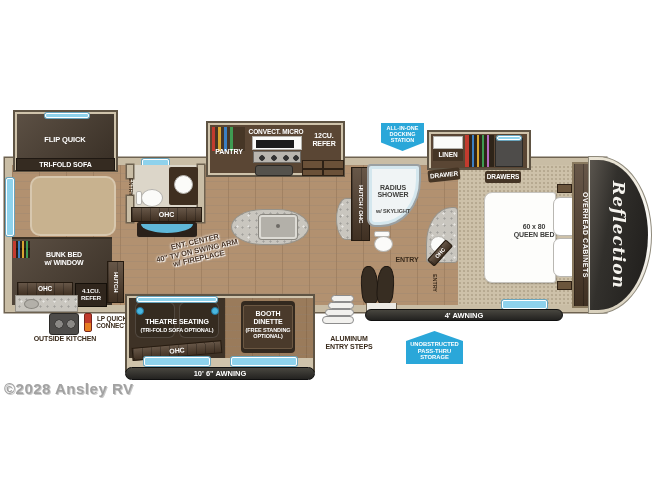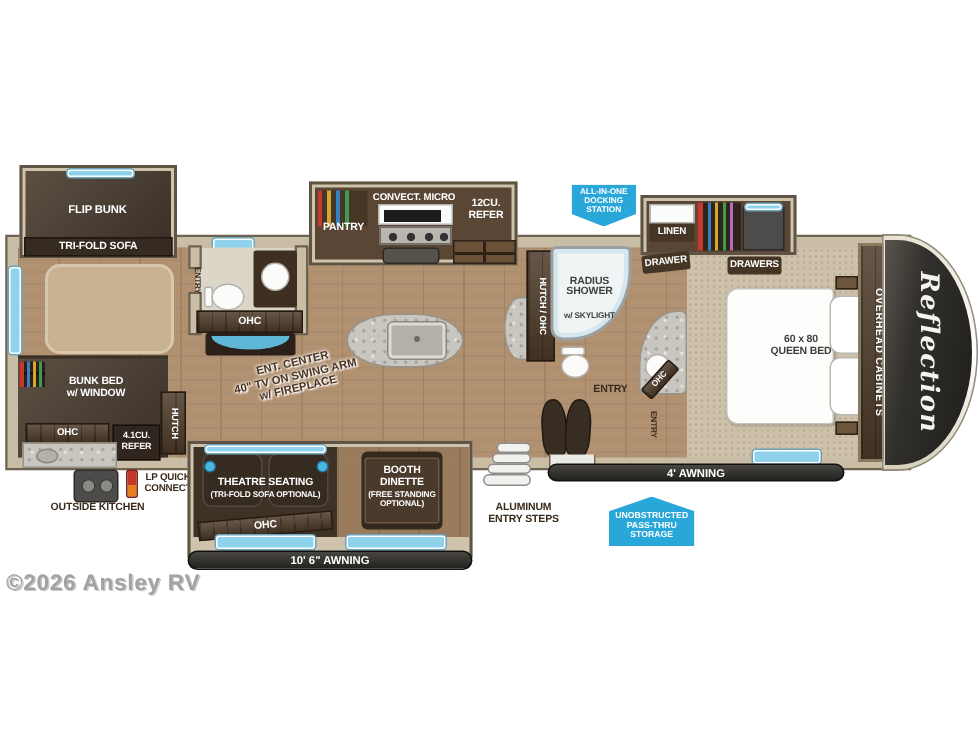--- a/index.html
+++ b/index.html
@@ -62,21 +62,21 @@
 
   <div class="abs win" style="left:6px;top:178px;width:8px;height:58px;"></div>
   <div class="abs win" style="left:142px;top:159px;width:27px;height:8px;"></div>
   <div class="abs win" style="left:502px;top:300px;width:45px;height:9px;"></div>
 
   <div class="abs" style="left:30px;top:176px;width:86px;height:60px;background:#c8b28f;border-radius:10px;box-shadow:inset 0 0 0 2px rgba(255,255,255,.28);"></div>
 
   <div class="abs frame" style="left:13px;top:110px;width:105px;height:62px;">
     <div class="abs dkroom" style="left:2px;top:2px;width:97px;height:44px;"></div>
     <div class="abs win" style="left:30px;top:1px;width:44px;height:5px;"></div>
-    <div class="abs lbl" style="left:5px;top:24px;width:90px;font-size:7.5px;">FLIP BUNK</div>
+    <div class="abs lbl" style="left:5px;top:24px;width:90px;font-size:7.5px;">FLIP QUICK</div>
     <div class="abs flex" style="left:1px;top:46px;width:99px;height:13px;background:#352b21;border:1px solid #1f1812;box-sizing:border-box;">
       <span class="lbl" style="font-size:7px;">TRI-FOLD SOFA</span>
     </div>
   </div>
 
   <div class="abs" style="left:131px;top:165px;width:70px;height:55px;background:#dcd6c9;"></div>
   <div class="abs wall" style="left:127px;top:165px;width:6px;height:13px;"></div>
   <div class="abs wall" style="left:127px;top:196px;width:6px;height:26px;"></div>
   <div class="abs wall" style="left:198px;top:165px;width:6px;height:57px;"></div>
   <div class="abs lbl dk vtext" style="left:125px;top:177px;width:9px;height:20px;font-size:5.5px;">ENTRY</div>
@@ -240,15 +240,15 @@
   <div class="abs lbl dk" style="left:316px;top:335px;width:66px;font-size:7px;">ALUMINUM
 ENTRY STEPS</div>
 
   <div class="abs badge" style="left:381px;top:123px;width:43px;height:28px;font-size:5.5px;clip-path:polygon(0 0,100% 0,100% 70%,50% 100%,0 70%);padding-bottom:6px;box-sizing:border-box;">ALL-IN-ONE
 DOCKING
 STATION</div>
   <div class="abs badge" style="left:406px;top:331px;width:57px;height:33px;font-size:5.8px;clip-path:polygon(50% 0,100% 30%,100% 100%,0 100%,0 30%);padding-top:7px;box-sizing:border-box;">UNOBSTRUCTED
 PASS-THRU
 STORAGE</div>
 
-  <div class="abs" style="left:4px;top:380px;width:180px;font-size:15px;font-weight:700;color:#a2a2a2;letter-spacing:0.5px;text-shadow:1px 1px 0 #c9c9c9;">©2026 Ansley RV</div>
+  <div class="abs" style="left:4px;top:380px;width:180px;font-size:15px;font-weight:700;color:#a2a2a2;letter-spacing:0.5px;text-shadow:1px 1px 0 #c9c9c9;">©2028 Ansley RV</div>
 
 </div>
 
 </body></html>

